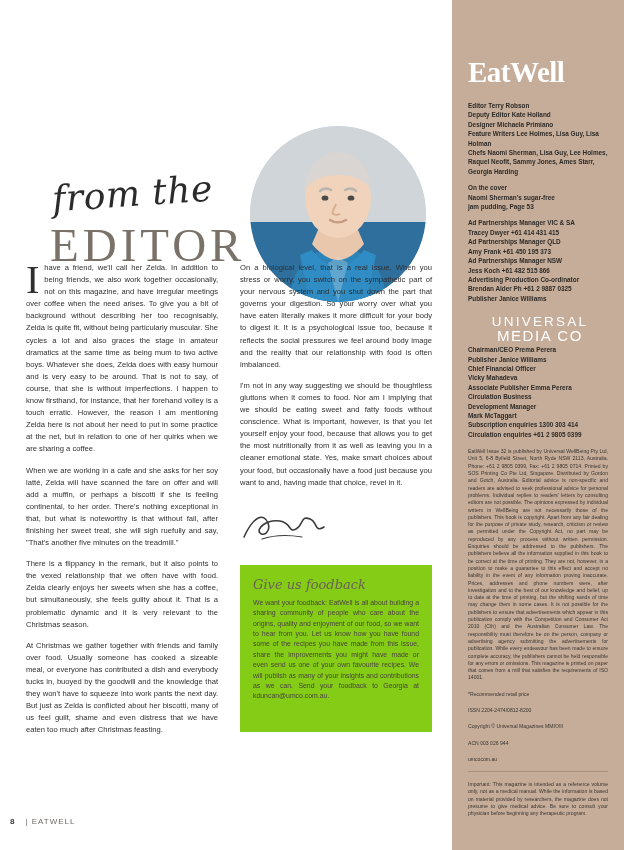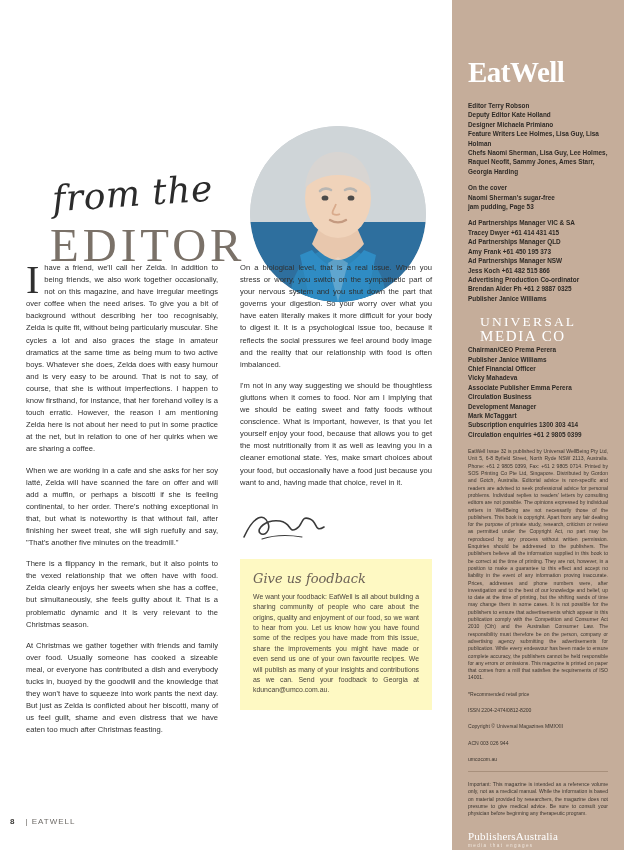--- a/index.html
+++ b/index.html
@@ -102,23 +102,23 @@
     color: #2f2f2f;
   }
   .signature {
     margin-top: 14px;
     height: 46px;
   }
   .signature svg { display:block; }
 
   
   .feedback {
-    margin-top: 10px;
-    background: #fef9c3;
-    padding: 12px 13px 14px 13px;
+    margin-top: 16px;
+    background: #84cc16;
+    padding: 12px 13px 30px 13px;
     width: 166px;
     box-sizing: content-box;
   }
   .feedback h3 {
     margin: 0 0 6px 0;
     font-family: "DejaVu Serif", serif;
     font-style: italic;
     font-size: 13px;
     font-weight: 400;
     color: #6c6257;
@@ -170,26 +170,27 @@
     font-weight: bold;
   }
   .masthead-block .hdr {
     display: block;
     font-weight: bold;
     margin-top: 7px;
   }
   .masthead-block .line { display:block; }
 
   .univ-logo {
-    font-family: Liberation Serif, serif;
+    font-family: Liberation Sans, sans-serif;
     font-size: 13.5px;
     letter-spacing: 2.2px;
     color: #ffffff;
     line-height: 14px;
-    margin: 12px 0 2px 12px;
+    margin: 12px 0 2px 4px;
+    text-align: center;
   }
   .univ-logo .two {
     font-size: 15px;
     letter-spacing: 1.6px;
     display: block;
   }
   .fineprint {
     font-size: 5.1px;
     line-height: 7.3px;
     color: #3a342e;
@@ -332,20 +333,16 @@
     <div class="fineprint b">*Recommended retail price</div>
     <div class="fineprint b">ISSN 2204-2474/0812-8200</div>
     <div class="fineprint b">Copyright © Universal Magazines MMXXII</div>
     <div class="fineprint b">ACN 003 026 944</div>
     <div class="fineprint b">umcocom.au</div>
 
     <div class="rule"></div>
 
     <div class="fineprint">Important: This magazine is intended as a reference volume only, not as a medical manual. While the information is based on material provided by researchers, the magazine does not presume to give medical advice. Be sure to consult your physician before beginning any therapeutic program.</div>
 
-    <div class="pub-aus">
-      <div class="name">PublishersAustralia</div>
-      <div class="tag">media that engages</div>
-    </div>
 
   </div>
 
 </div>
 
 </body></html>

